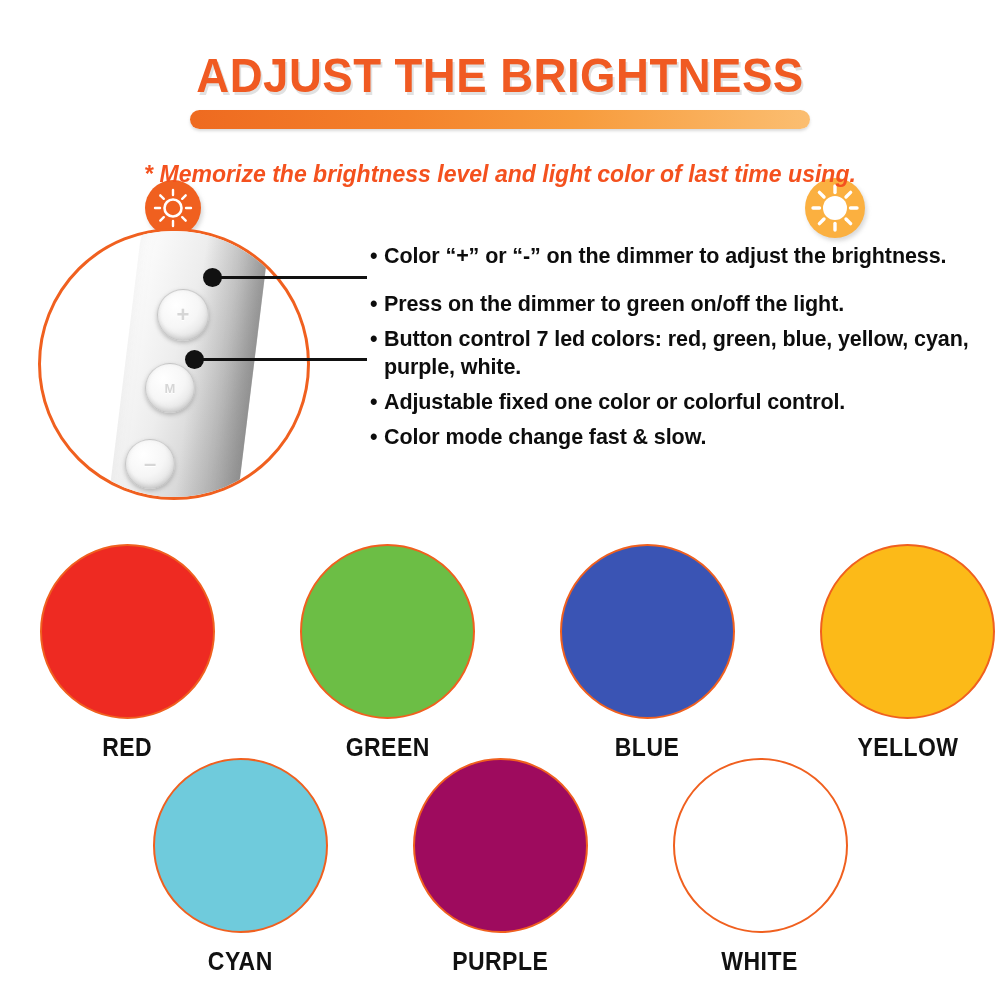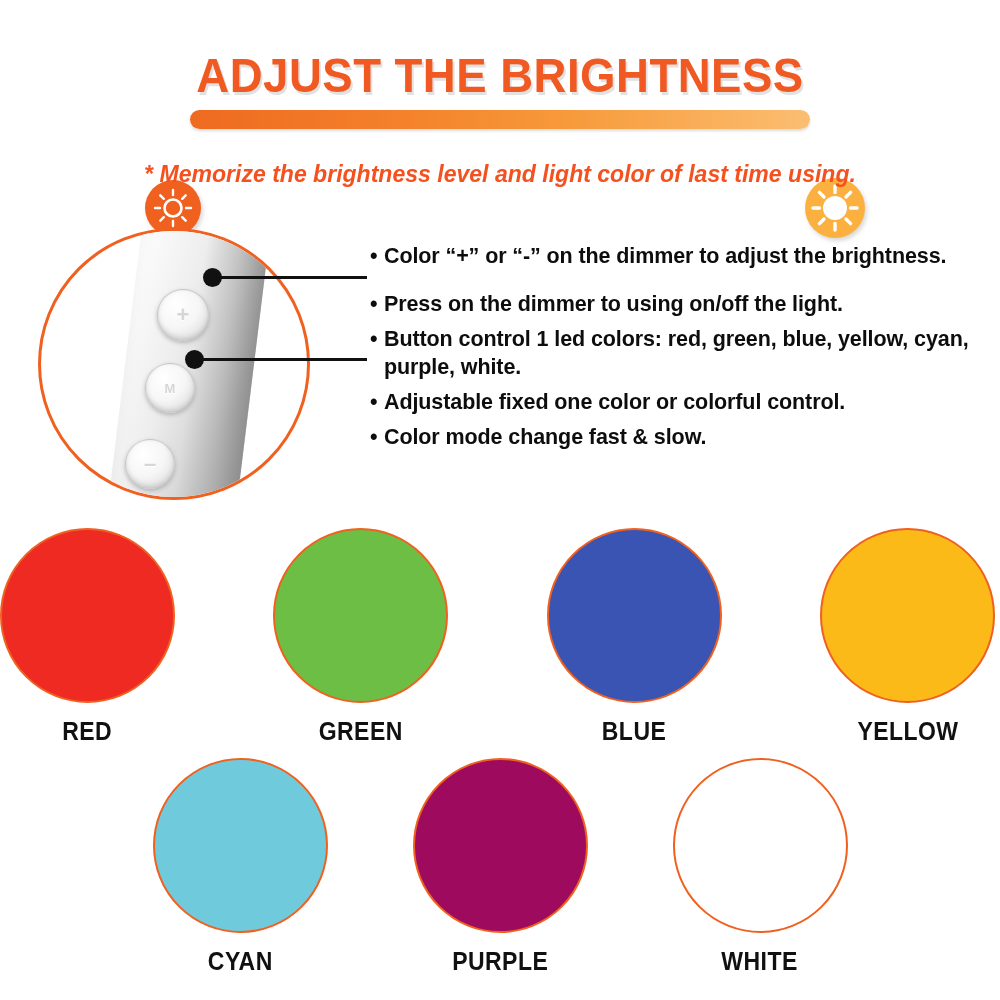--- a/index.html
+++ b/index.html
@@ -110,21 +110,21 @@
     color:#0d0d0d;
     letter-spacing:-0.1px;
   }
   .bullet .mark{flex:0 0 14px;}
   .bullet .txt{flex:1;}
   .gap-sm{height:7px;}
   .gap-md{height:20px;}
 
   
   .swatch-row{position:absolute;display:flex;}
-  .row-1{left:0;top:528px;width:995px;justify-content:space-between;gap:85px;}
+  .row-1{left:0;top:544px;width:995px;justify-content:flex-end;gap:85px;}
   .row-2{left:0;top:758px;width:1000px;justify-content:center;gap:85px;}
   .swatch{width:175px;display:flex;flex-direction:column;align-items:center;}
   .disc{
     width:175px;height:175px;border-radius:50%;
     border:2px solid #F0601F;
     box-sizing:border-box;
   }
   .sw-label{
     margin-top:14px;
     font-family:"Liberation Sans", sans-serif;
@@ -210,27 +210,27 @@
   <div class="bullets">
 
     <div class="bullet">
       <span class="mark">•</span>
       <span class="txt">Color “+” or “-” on the dimmer to adjust the brightness.</span>
     </div>
     <div class="gap-md"></div>
 
     <div class="bullet">
       <span class="mark">•</span>
-      <span class="txt">Press on the dimmer to using on/off the light.</span>
+      <span class="txt">Press on the dimmer to green on/off the light.</span>
     </div>
     <div class="gap-sm"></div>
 
     <div class="bullet">
       <span class="mark">•</span>
-      <span class="txt">Button control 1 led colors: red, green, blue, yellow, cyan, purple, white.</span>
+      <span class="txt">Button control 7 led colors: red, green, blue, yellow, cyan, purple, white.</span>
     </div>
     <div class="gap-sm"></div>
 
     <div class="bullet">
       <span class="mark">•</span>
       <span class="txt">Adjustable fixed one color or colorful control.</span>
     </div>
     <div class="gap-sm"></div>
 
     <div class="bullet">

